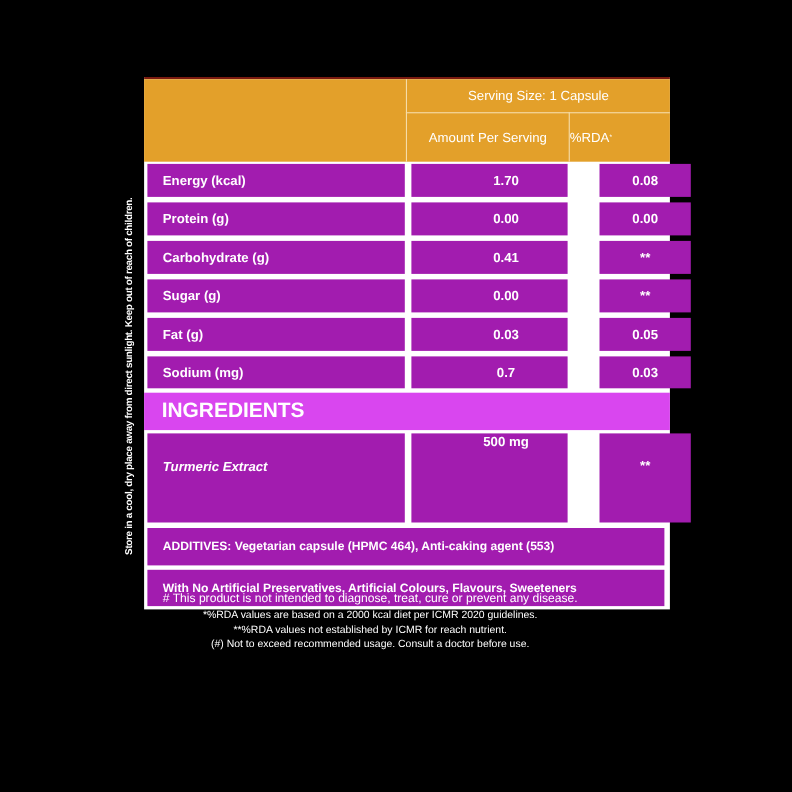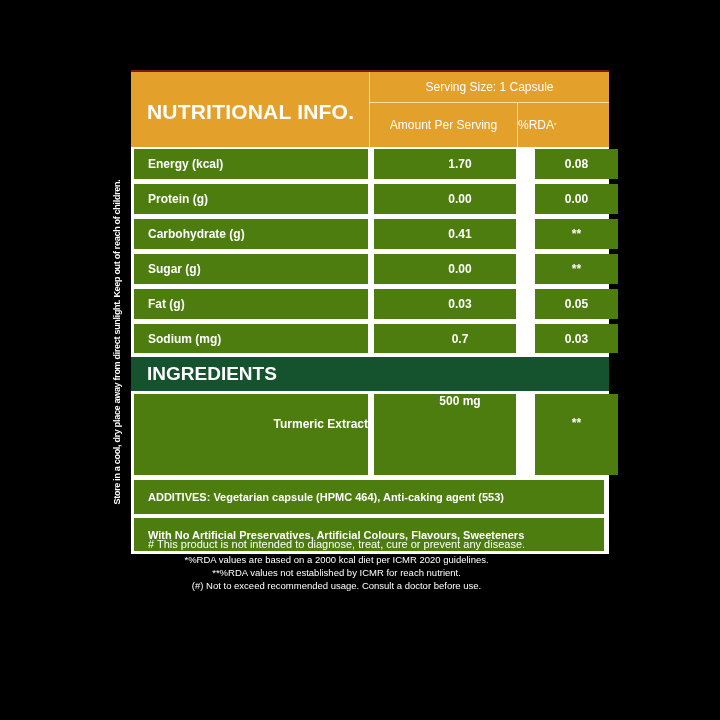--- a/index.html
+++ b/index.html
@@ -13,41 +13,40 @@
            border-top:2px solid #7a1a10; box-sizing:border-box; }
   .hdr { position:absolute; left:0; top:0; width:478px; height:75px; background:#E3A02A; }
   .hdr-title { position:absolute; left:16px; top:28px; font-size:21px; font-weight:bold; color:#fff; letter-spacing:0.2px; }
   .hdr-vline { position:absolute; left:238px; top:0; width:1px; height:75px; background:#f6dca8; }
   .hdr-hline { position:absolute; left:238px; top:30px; width:240px; height:1px; background:#f6dca8; }
   .hdr-vline2 { position:absolute; left:386px; top:30px; width:1px; height:45px; background:#f6dca8; }
   .serving { position:absolute; left:239px; top:0; width:239px; height:30px; display:flex; align-items:center; justify-content:center; font-size:12px; }
   .amt { position:absolute; left:239px; top:31px; width:147px; height:44px; display:flex; align-items:center; justify-content:center; font-size:12px; }
   .rda { position:absolute; left:387px; top:31px; width:91px; height:44px; display:flex; align-items:center; justify-content:flex-start; font-size:12px; }
   .rda sup { font-size:6px; }
-  .cell { position:absolute; background:#4d7c0f; color:#fff; font-weight:bold; font-size:12px; display:flex; align-items:center; box-sizing:border-box; }
+  .cell { position:absolute; background:#a21caf; color:#fff; font-weight:bold; font-size:12px; display:flex; align-items:center; box-sizing:border-box; }
   .c1 { left:3px; width:234px; padding-left:14px; }
   .c2 { left:243px; width:142px; justify-content:center; padding-left:30px; }
-  .c3 { left:404px; width:83px; justify-content:center; }
-  .band { position:absolute; left:0; top:285px; width:478px; height:34px; background:#14532d; }
+  .c3 { left:414px; width:83px; justify-content:center; }
+  .band { position:absolute; left:0; top:285px; width:478px; height:34px; background:#d946ef; }
   .band-title { position:absolute; left:16px; top:6px; font-size:19px; font-weight:bold; color:#fff; }
-  .ing1 { top:322px; height:81px; align-items:flex-end; padding-top:22px; line-height:17px; flex-direction:column; }
+  .ing1 { top:322px; height:81px; align-items:flex-start; padding-top:22px; line-height:17px; flex-direction:column;font-style:italic; }
   .wide { left:3px; width:470px; padding-left:14px; font-size:11px; }
   .foot { position:absolute; left:148px; top:538px; font-size:9.5px; font-weight:normal; line-height:13px; color:#fff;text-align:center; }
   .foot div:first-child { font-size:11px; margin-bottom:2px; }
 </style>
 </head>
 <body>
 
 <div class="vtext">
   <span>Store in a cool, dry place away from direct sunlight. Keep out of reach of children.</span>
 </div>
 
 <div class="table">
   <div class="hdr">
-    <div class="hdr-title">NUTRITIONAL INFO.</div>
     <div class="hdr-vline"></div>
     <div class="hdr-hline"></div>
     <div class="hdr-vline2"></div>
     <div class="serving">Serving Size: 1 Capsule</div>
     <div class="amt">Amount Per Serving</div>
     <div class="rda">
         <span>%RDA</span>
         <sup>*</sup>
       </div>
   </div>

